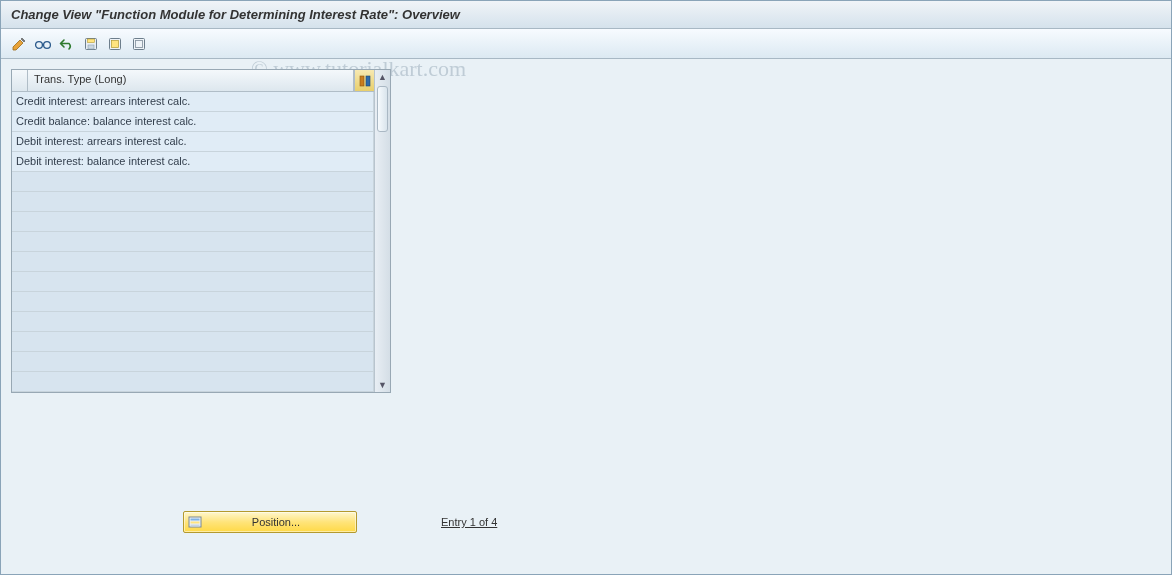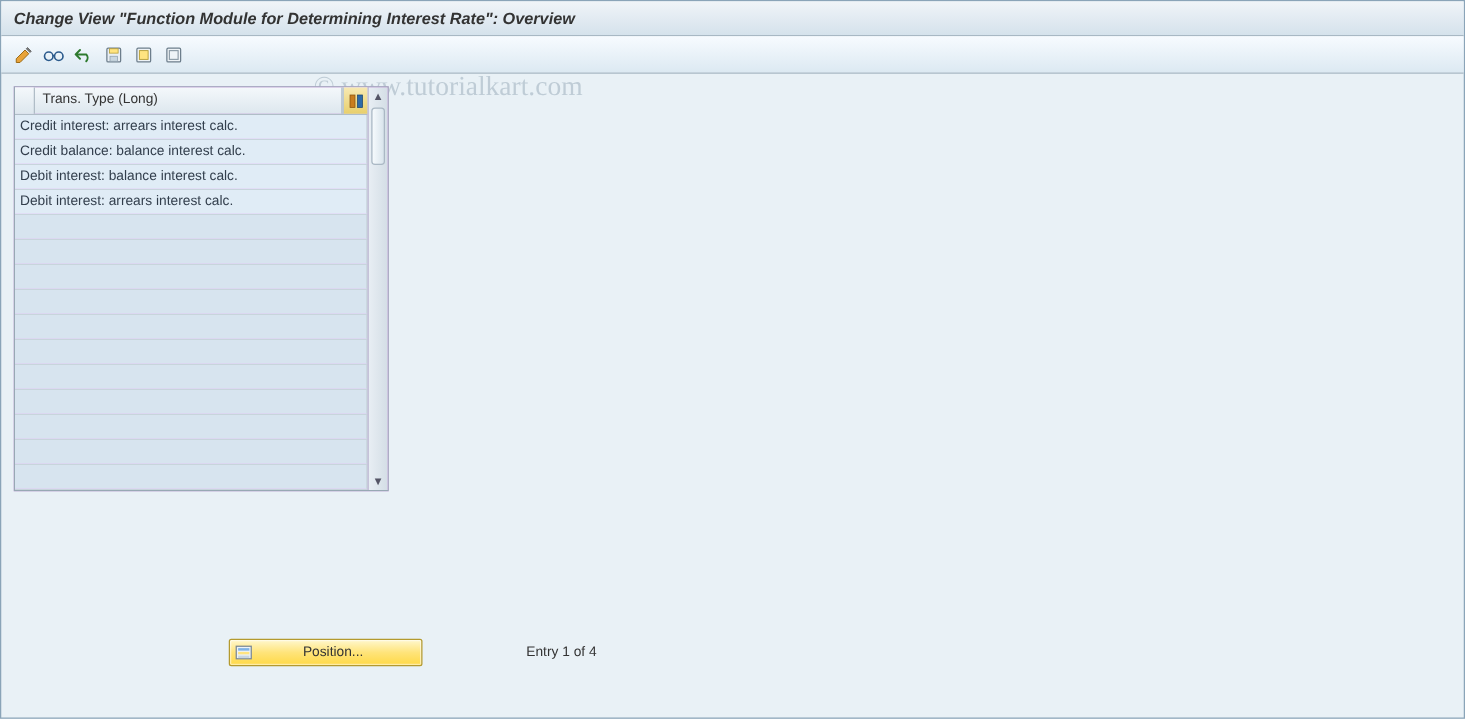--- a/index.html
+++ b/index.html
@@ -43,23 +43,23 @@
       cursor: pointer;
     }
     .toolbar svg { display: block; }
 
     .content-area {
       padding: 10px;
       position: relative;
     }
 
     .table-block {
-      width: 300px;
+      width: 380px;
       border: 1px solid #98a8b4;
-      background: #f0abfc;
+      background: #ec4899;
       position: relative;
       display: flex;
     }
 
     .grid-area { flex: 1 1 auto; }
 
     .grid-header-row {
       display: flex;
       height: 22px;
       background: linear-gradient(to bottom, #f4f8fb 0%, #dde7ee 100%);
@@ -145,21 +145,21 @@
       top: 506px;
       left: 0; right: 0;
       height: 30px;
       display: flex;
       align-items: center;
     }
 
     .position-btn {
       position: absolute;
       left: 182px;
-      width: 155px;
+      width: 174px;
       height: 22px;
       background: linear-gradient(to bottom, #fff7cd 0%, #ffe47a 50%, #ffd946 100%);
       border: 1px solid #b49a2e;
       border-radius: 2px;
       display: flex;
       align-items: center;
       cursor: pointer;
       box-shadow: inset 0 0 0 1px rgba(255,255,255,0.5);
     }
     .position-btn .btn-icon {
@@ -168,22 +168,23 @@
     }
     .position-btn .btn-label {
       flex:1;
       text-align: center;
       color: #333;
       padding-right: 10px;
     }
 
     .entry-status {
       position: absolute;
-      left: 420px;
+      left: 440px;
       color: #333;
+      text-decoration: underline;
     }
   </style>
 </head>
 <body>
 
 <div class="title-bar">Change View "Function Module for Determining Interest Rate": Overview</div>
 
 <div class="toolbar">
   <div class="icon-btn">
     <svg width="16" height="16" viewBox="0 0 16 16">
@@ -243,25 +244,25 @@
           <div class="grid-row">
             <div class="sel-col"></div>
             <div class="data-cell">Credit interest: arrears interest calc.</div>
           </div>
           <div class="grid-row">
             <div class="sel-col"></div>
             <div class="data-cell">Credit balance: balance interest calc.</div>
           </div>
           <div class="grid-row">
             <div class="sel-col"></div>
+            <div class="data-cell">Debit interest: arrears interest calc.</div>
+          </div>
+          <div class="grid-row">
+            <div class="sel-col"></div>
             <div class="data-cell">Debit interest: balance interest calc.</div>
-          </div>
-          <div class="grid-row">
-            <div class="sel-col"></div>
-            <div class="data-cell">Debit interest: arrears interest calc.</div>
           </div>
           <div class="grid-row empty">
             <div class="sel-col"></div>
             <div class="data-cell"></div>
           </div>
           <div class="grid-row empty">
             <div class="sel-col"></div>
             <div class="data-cell"></div>
           </div>
           <div class="grid-row empty">

